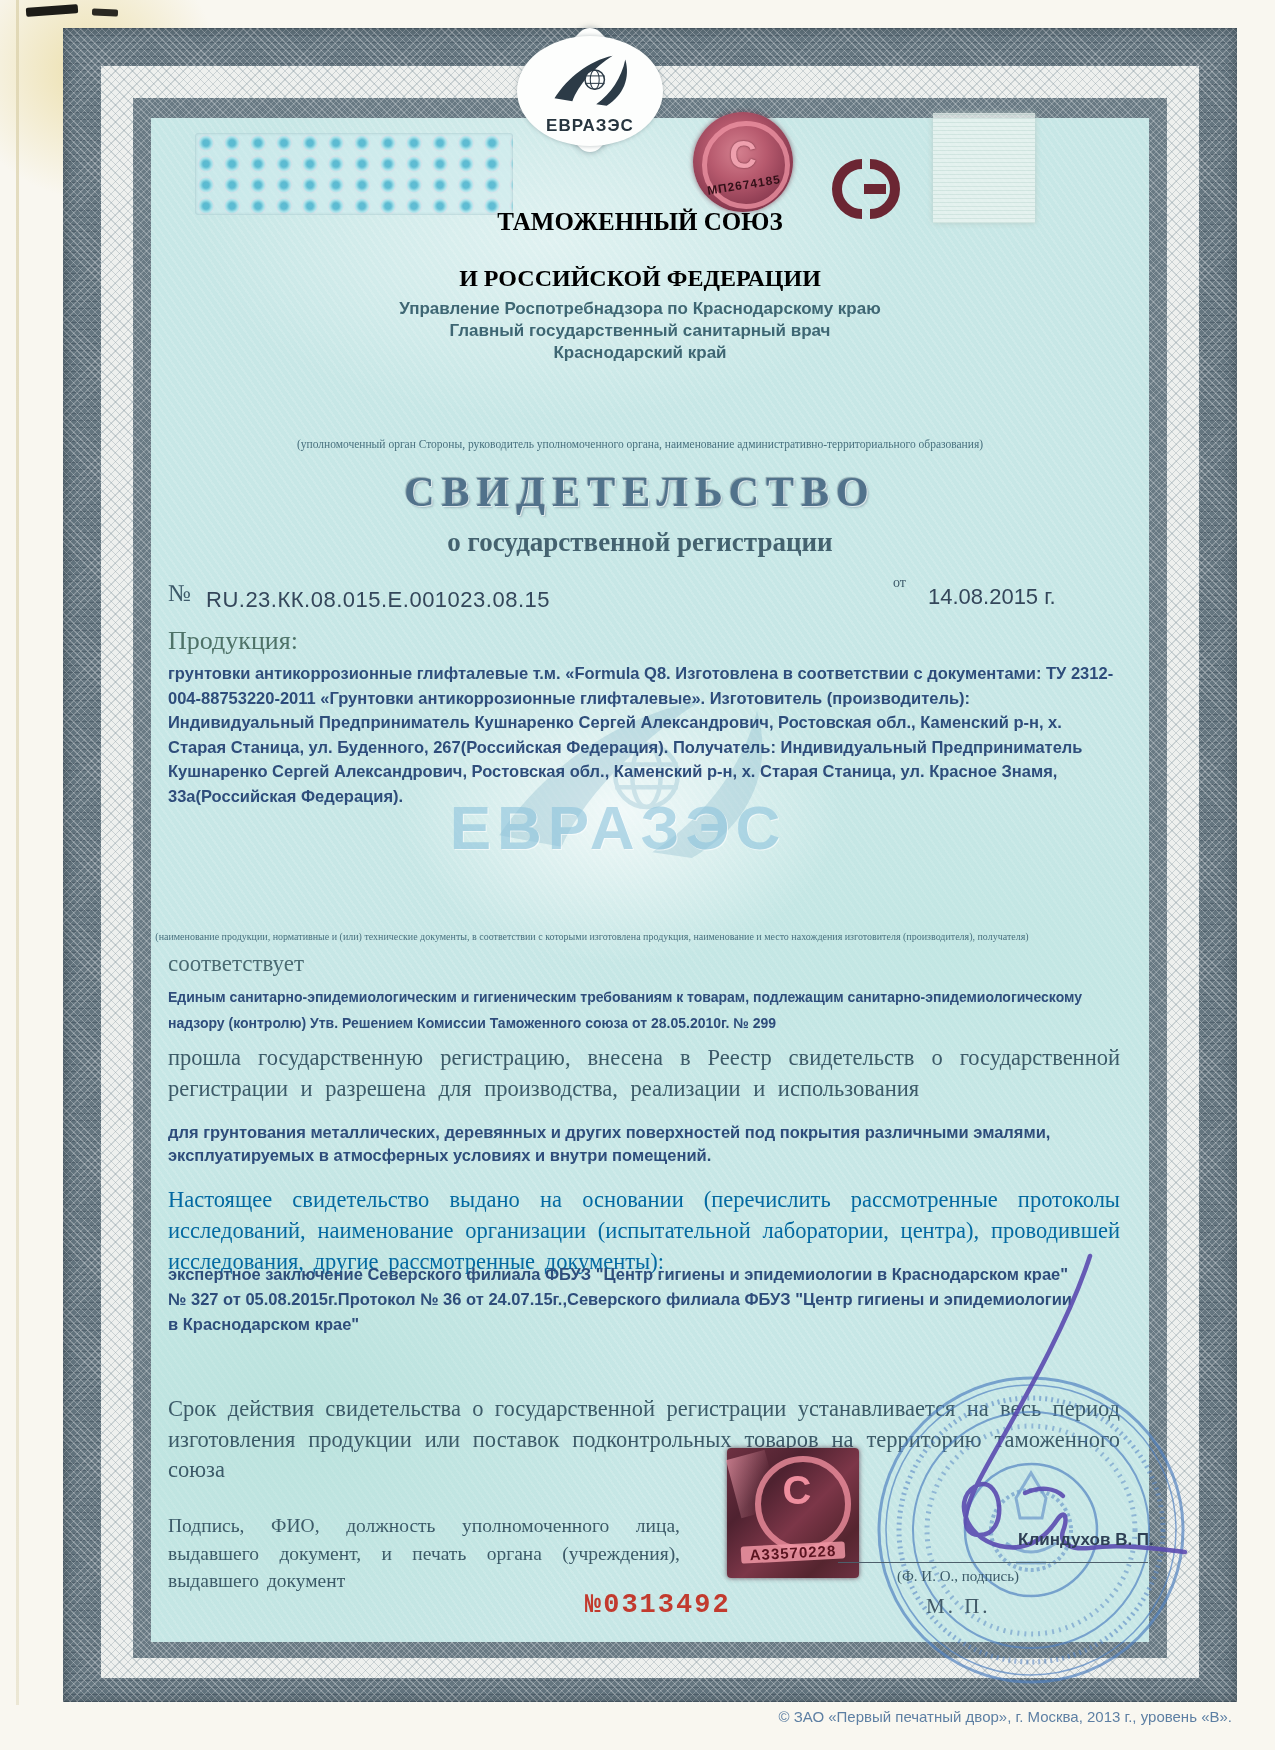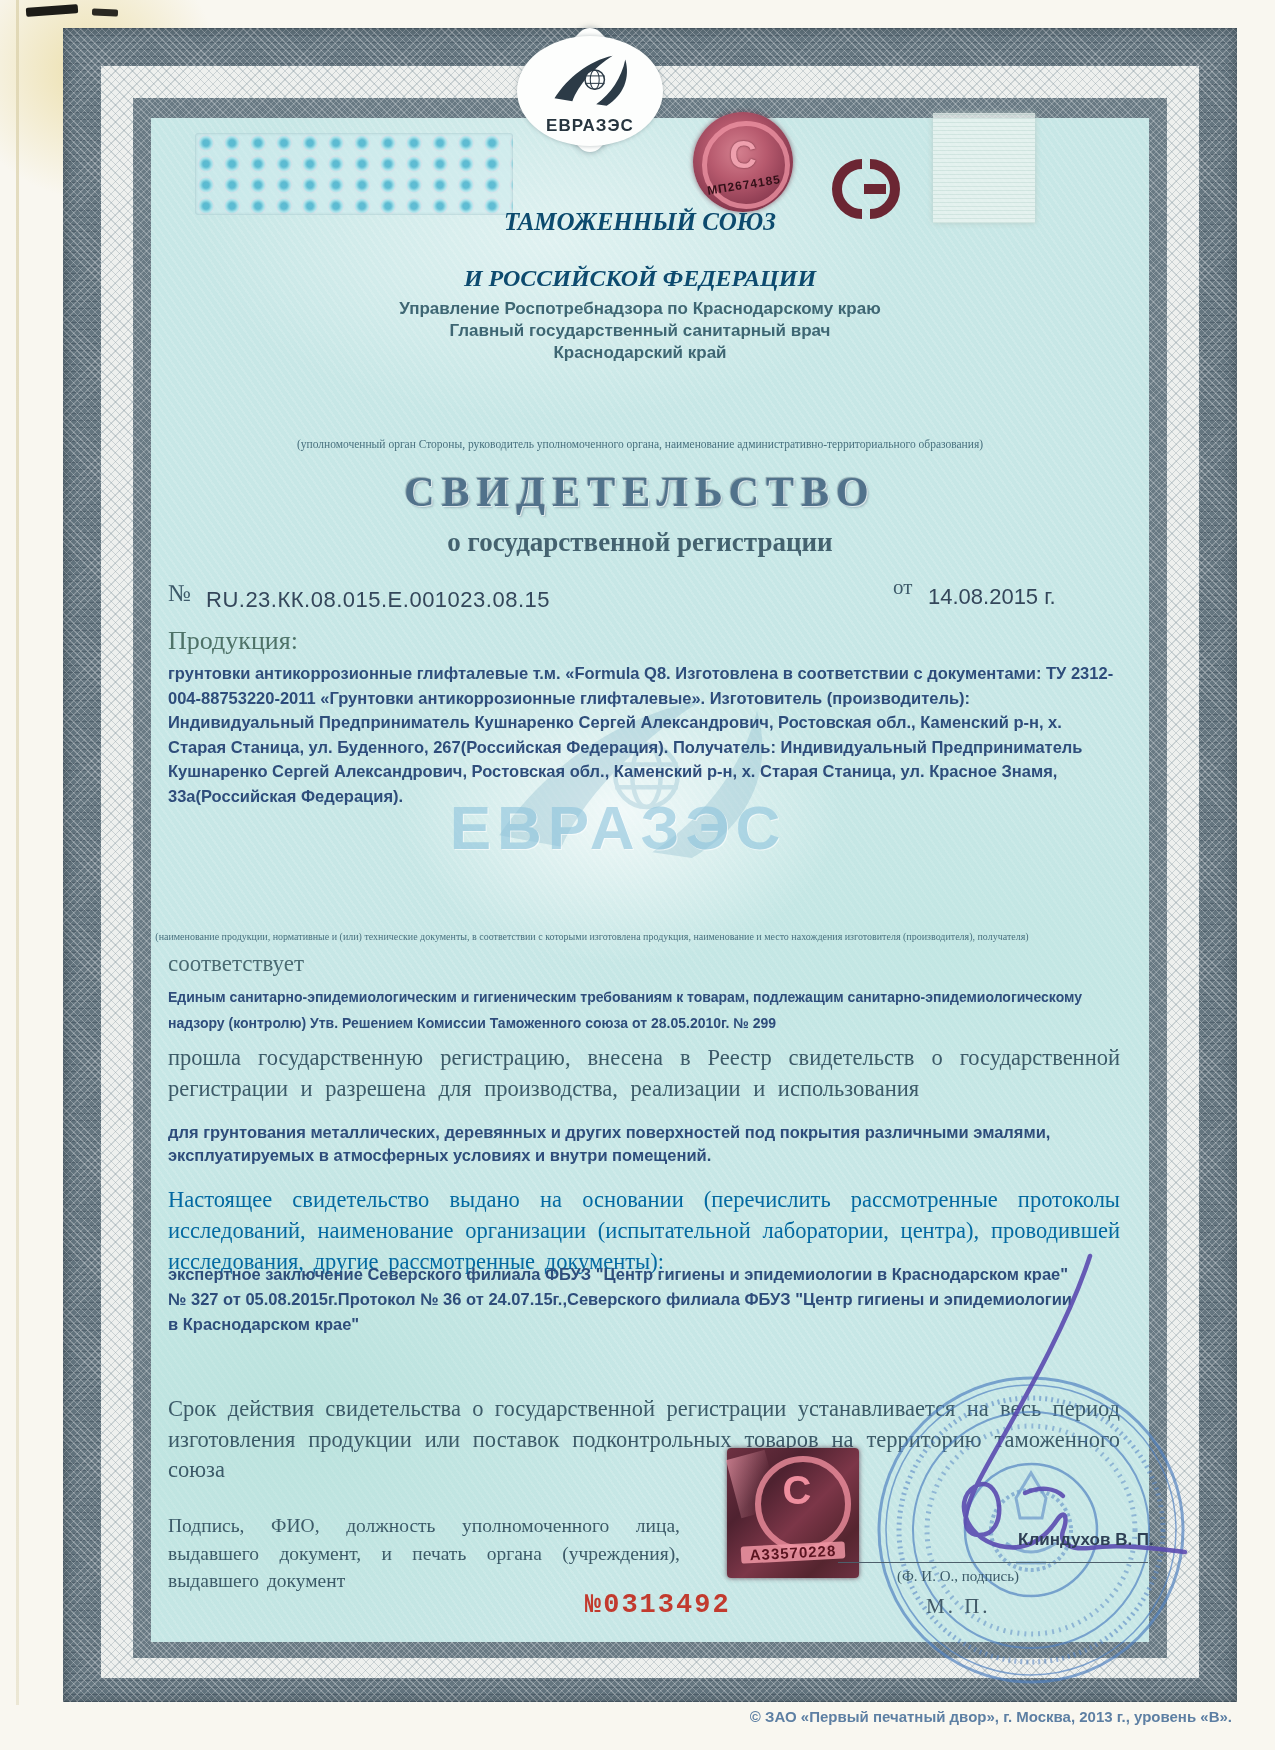--- a/index.html
+++ b/index.html
@@ -62,34 +62,34 @@
 
   
   #ce-mark{left:820px;top:150px;width:92px;height:78px;}
 
   
   #ghost{left:933px;top:113px;width:102px;height:110px;background:rgba(236,244,240,.75);
     background-image:repeating-linear-gradient(0deg,rgba(150,190,180,.25) 0 1px,transparent 1px 4px);
     box-shadow:0 0 6px rgba(180,200,195,.8);}
 
   
-  .h-union{left:150px;width:980px;color:#0c4a6e;font-weight:bold;font-style:italic;}
+  .h-union{left:150px;width:980px;color:#000000;font-weight:bold;}
   #union1{top:208px;font-size:25px;}
   #union2{top:237px;font-size:24px;}
   #union3{top:265px;font-size:24px;}
   .h-auth{left:150px;width:980px;color:#3e6673;font-weight:600;font-size:17px;}
   #auth1{top:299px;}#auth2{top:321px;}#auth3{top:343px;}
   #auth-caption{left:195px;top:438px;width:890px;font-size:11.5px;color:#48707e;}
   #title{left:150px;top:468px;width:980px;font-size:42px;font-weight:bold;letter-spacing:7px;color:#51728b;
     text-shadow:1px 1px 0 rgba(255,255,255,.6),-1px -1px 1px rgba(60,80,100,.45),2px 2px 2px rgba(90,110,130,.35);}
   #subtitle{left:150px;top:527px;width:980px;font-size:27px;font-weight:bold;color:#44626f;}
 
   #no-label{left:168px;top:580px;font-size:24px;color:#3d5a6a;}
   #no-value{left:206px;top:587px;font-size:22px;color:#34465a;letter-spacing:.5px;}
-  #date-label{left:893px;top:575px;font-size:21px;color:#3d5a6a;}
+  #date-label{left:893px;top:575px;font-size:14px;color:#3d5a6a;}
   #date-value{left:928px;top:584px;font-size:22px;color:#34465a;}
 
   #product-label{left:168px;top:626px;font-size:26px;color:#4e7268;}
   #product-text{left:168px;top:661px;width:948px;font-size:16.5px;line-height:24.6px;color:#2e4d7b;font-weight:600;}
 
   
   #wm-blob{left:395px;top:655px;width:450px;height:310px;background:radial-gradient(ellipse,rgba(255,255,255,.75),rgba(255,255,255,0) 70%);border-radius:50%;}
   #wm-swoosh{left:478px;top:688px;opacity:.30;}
   #wm-text{left:398px;top:792px;width:440px;text-align:center;font-family:"Liberation Sans",sans-serif;font-weight:bold;
     font-size:62px;letter-spacing:6px;color:#8ec4dd;opacity:.6;text-shadow:1px 1px 0 #fff;}
@@ -126,21 +126,21 @@
   #stamp{left:866px;top:1368px;width:330px;height:320px;opacity:.8;}
   #signature{left:905px;top:1238px;width:300px;height:330px;}
   #signer-name{left:1018px;top:1530px;font-family:"Liberation Sans",sans-serif;font-weight:bold;font-size:17px;color:#2e3f55;}
   #sig-line{left:838px;top:1562px;width:310px;height:1px;background:#4d5f6b;}
   #sig-caption{left:843px;top:1568px;width:230px;font-size:15px;color:#3c5a68;text-align:center;}
   #form-serial{left:585px;top:1590px;font-family:"Liberation Mono",monospace;font-weight:bold;font-size:27px;
     color:#c23a2e;letter-spacing:2px;}
   #mp-label{left:926px;top:1594px;font-size:21px;color:#425a68;letter-spacing:3px;}
 
   #footer-imprint{left:380px;top:1708px;width:852px;text-align:right;font-family:"Liberation Sans",sans-serif;
-    font-weight:bold;font-size:15px;color:#5d7fa3;}
+    font-weight:normal;font-size:15px;color:#5d7fa3;}
 </style>
 </head>
 <body>
 
 <div id="scan">
 
   <div id="stain-tl" class="abs"></div>
   <div id="speck1"></div>
   <div id="speck2"></div>
   <div id="crease"></div>

